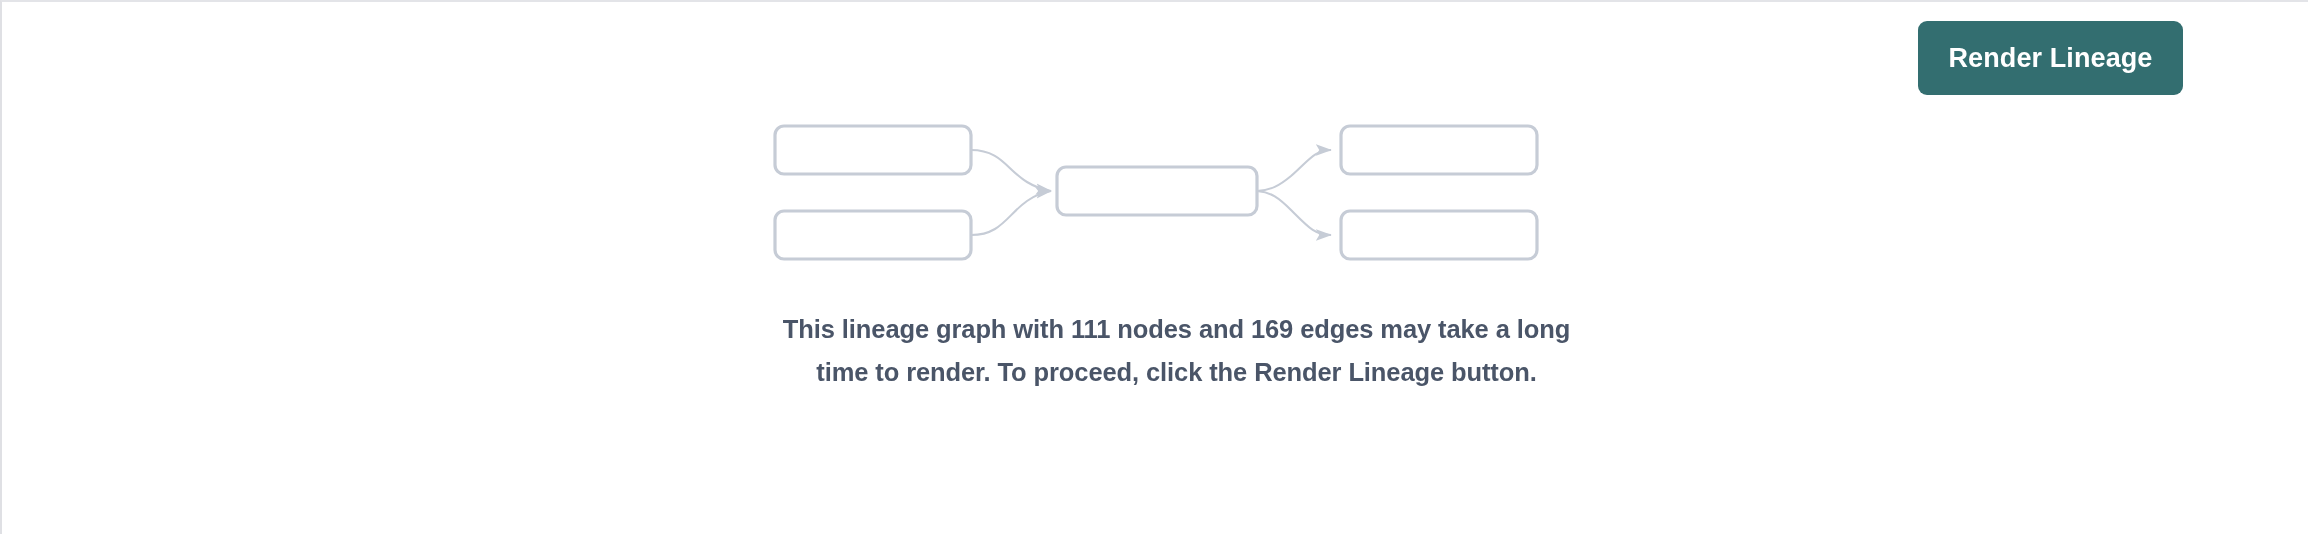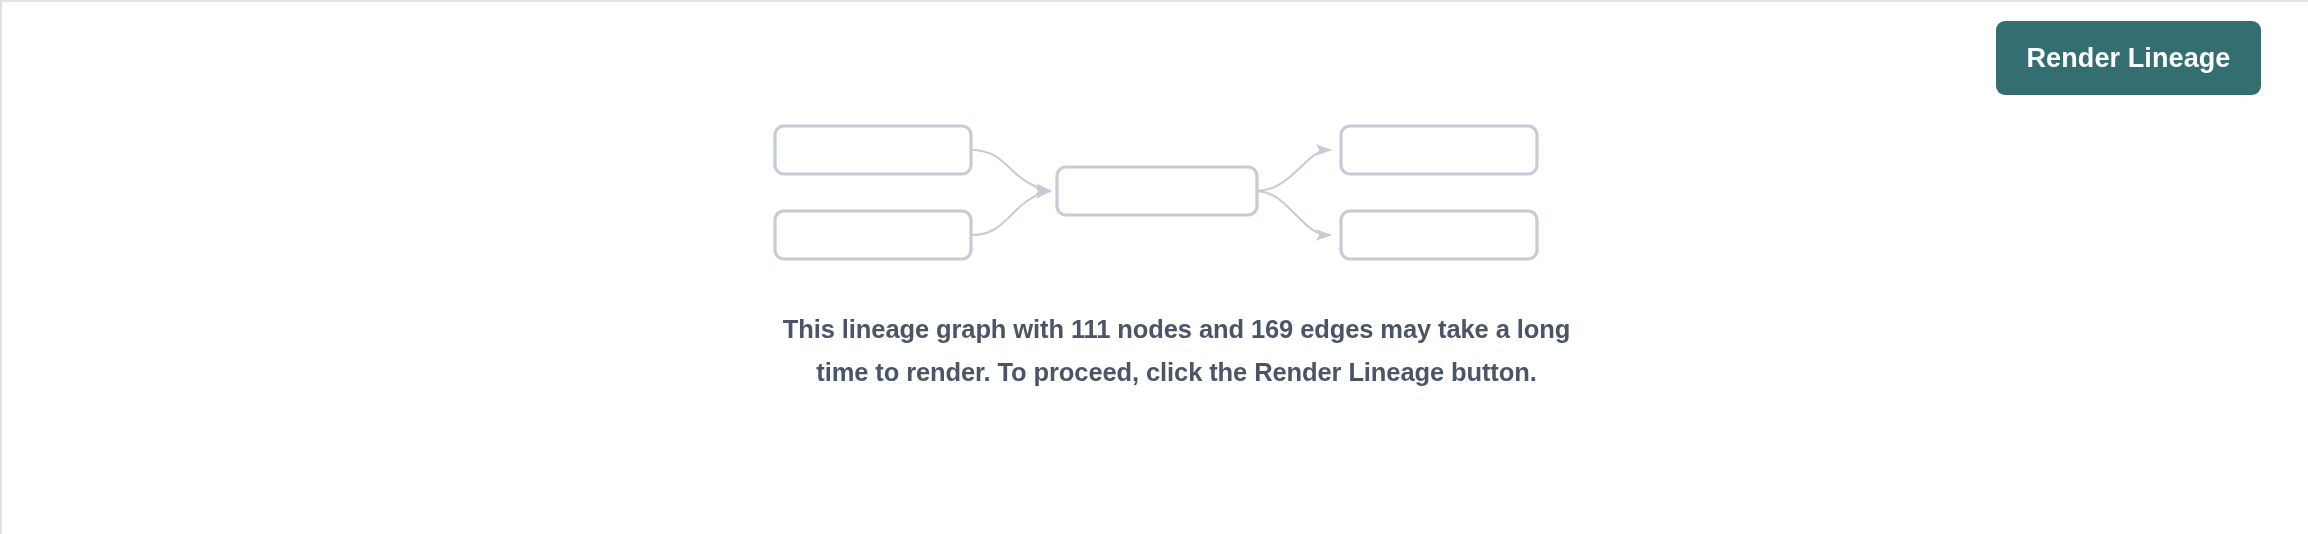--- a/index.html
+++ b/index.html
@@ -20,21 +20,21 @@
     height: 534px;
     box-sizing: border-box;
     background: #ffffff;
     border-top: 2px solid #e3e4e8;
     border-left: 2px solid #dfe0e4;
   }
 
   
   #render-lineage-button {
     position: absolute;
-    left: 1994px;
+    left: 1916px;
     top: 19px;
     width: 265px;
     height: 74px;
     background: #336E70;
     color: #ffffff;
     border: none;
     border-radius: 9px;
     font-family: "Liberation Sans", sans-serif;
     font-size: 27px;
     font-weight: bold;

